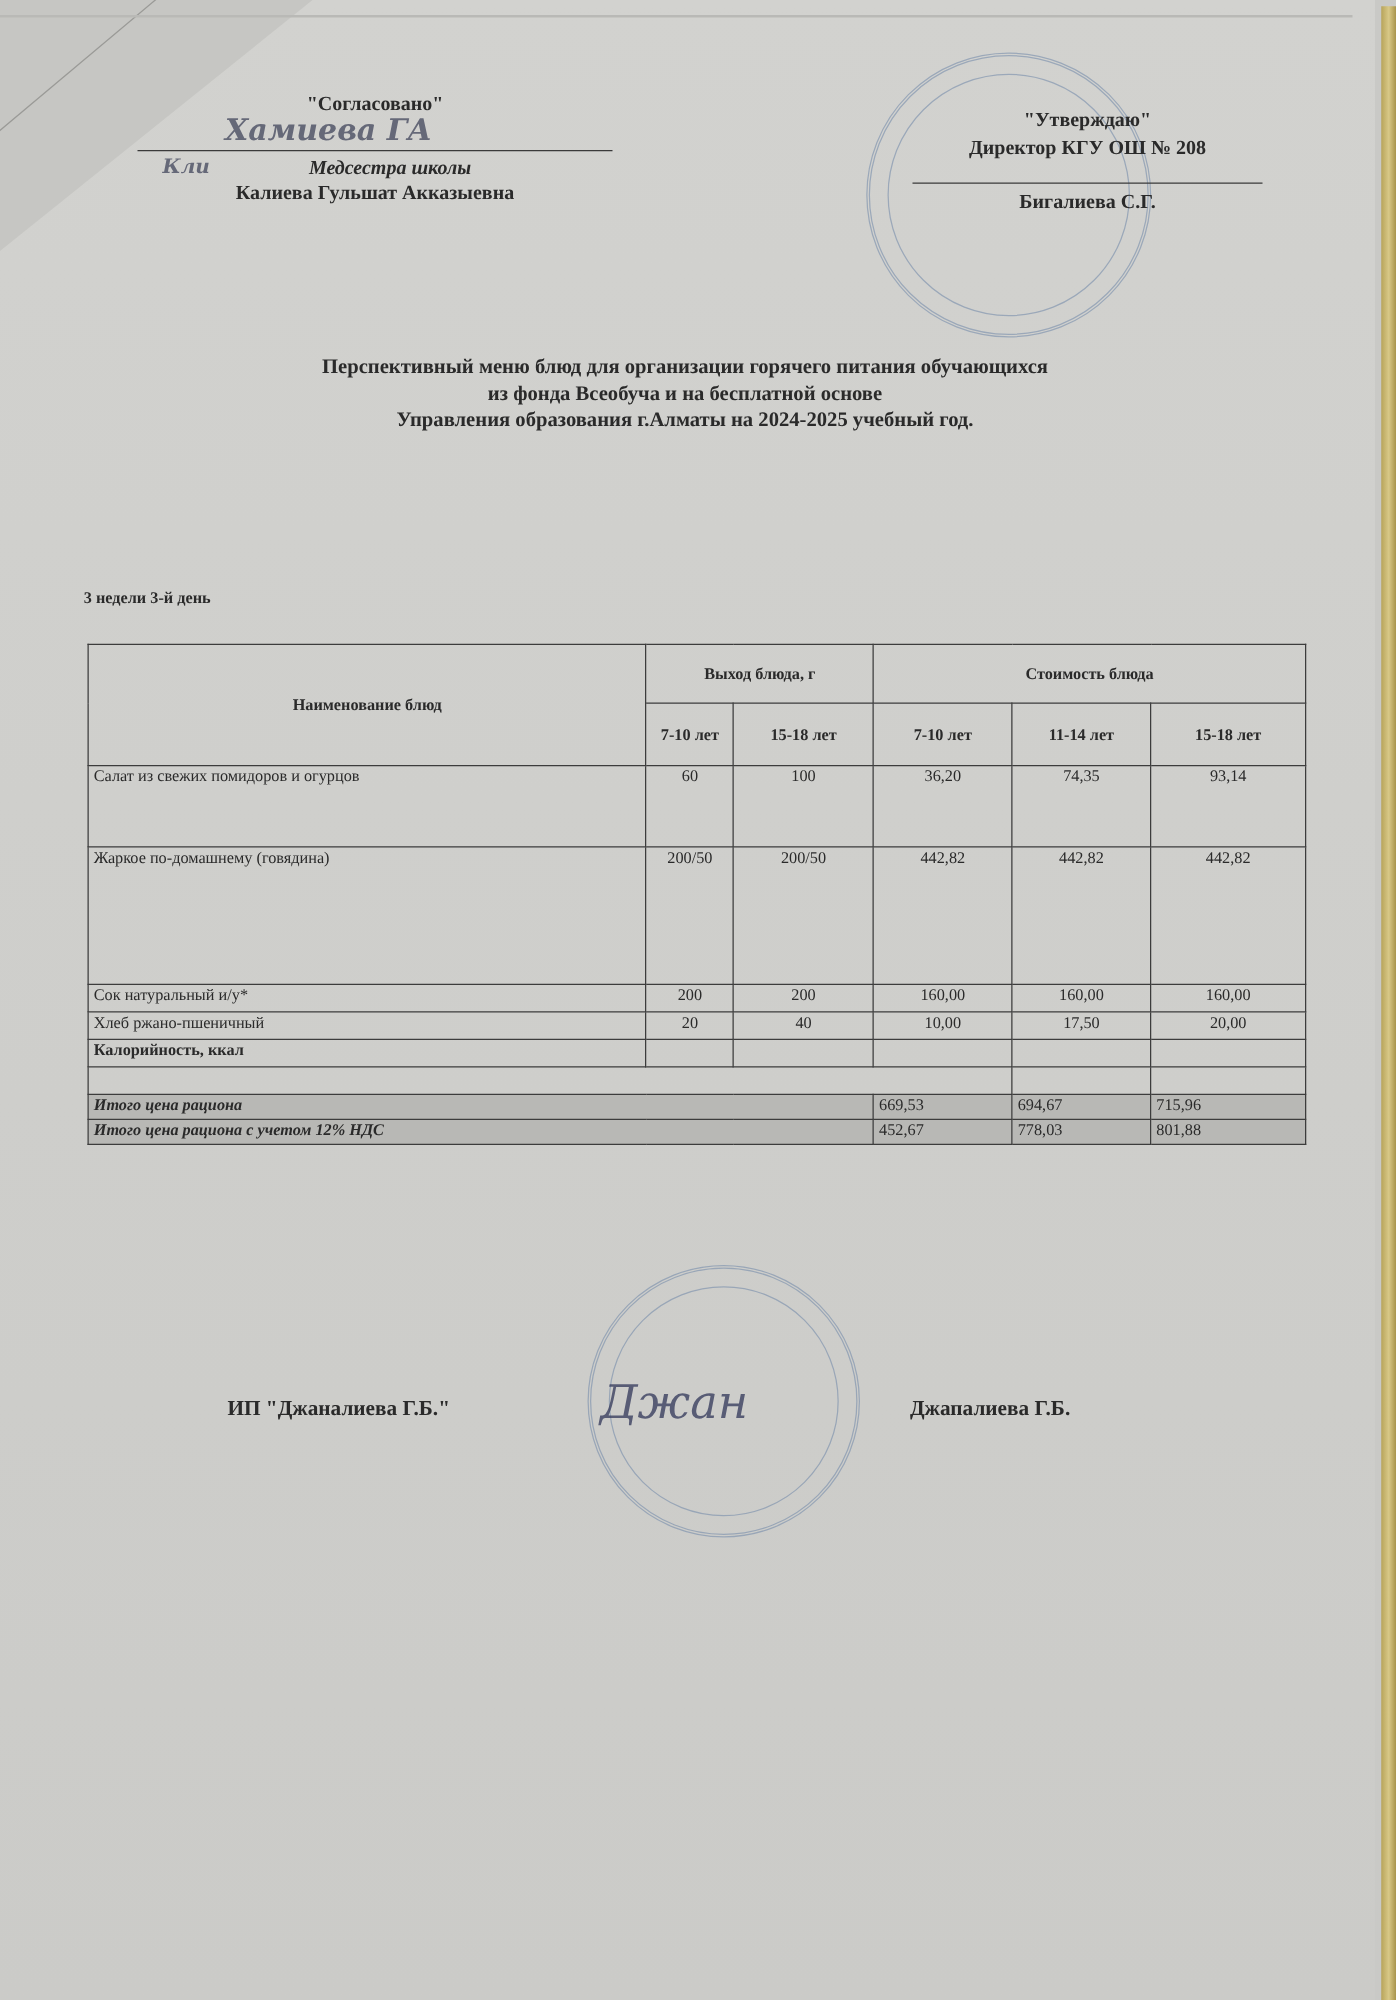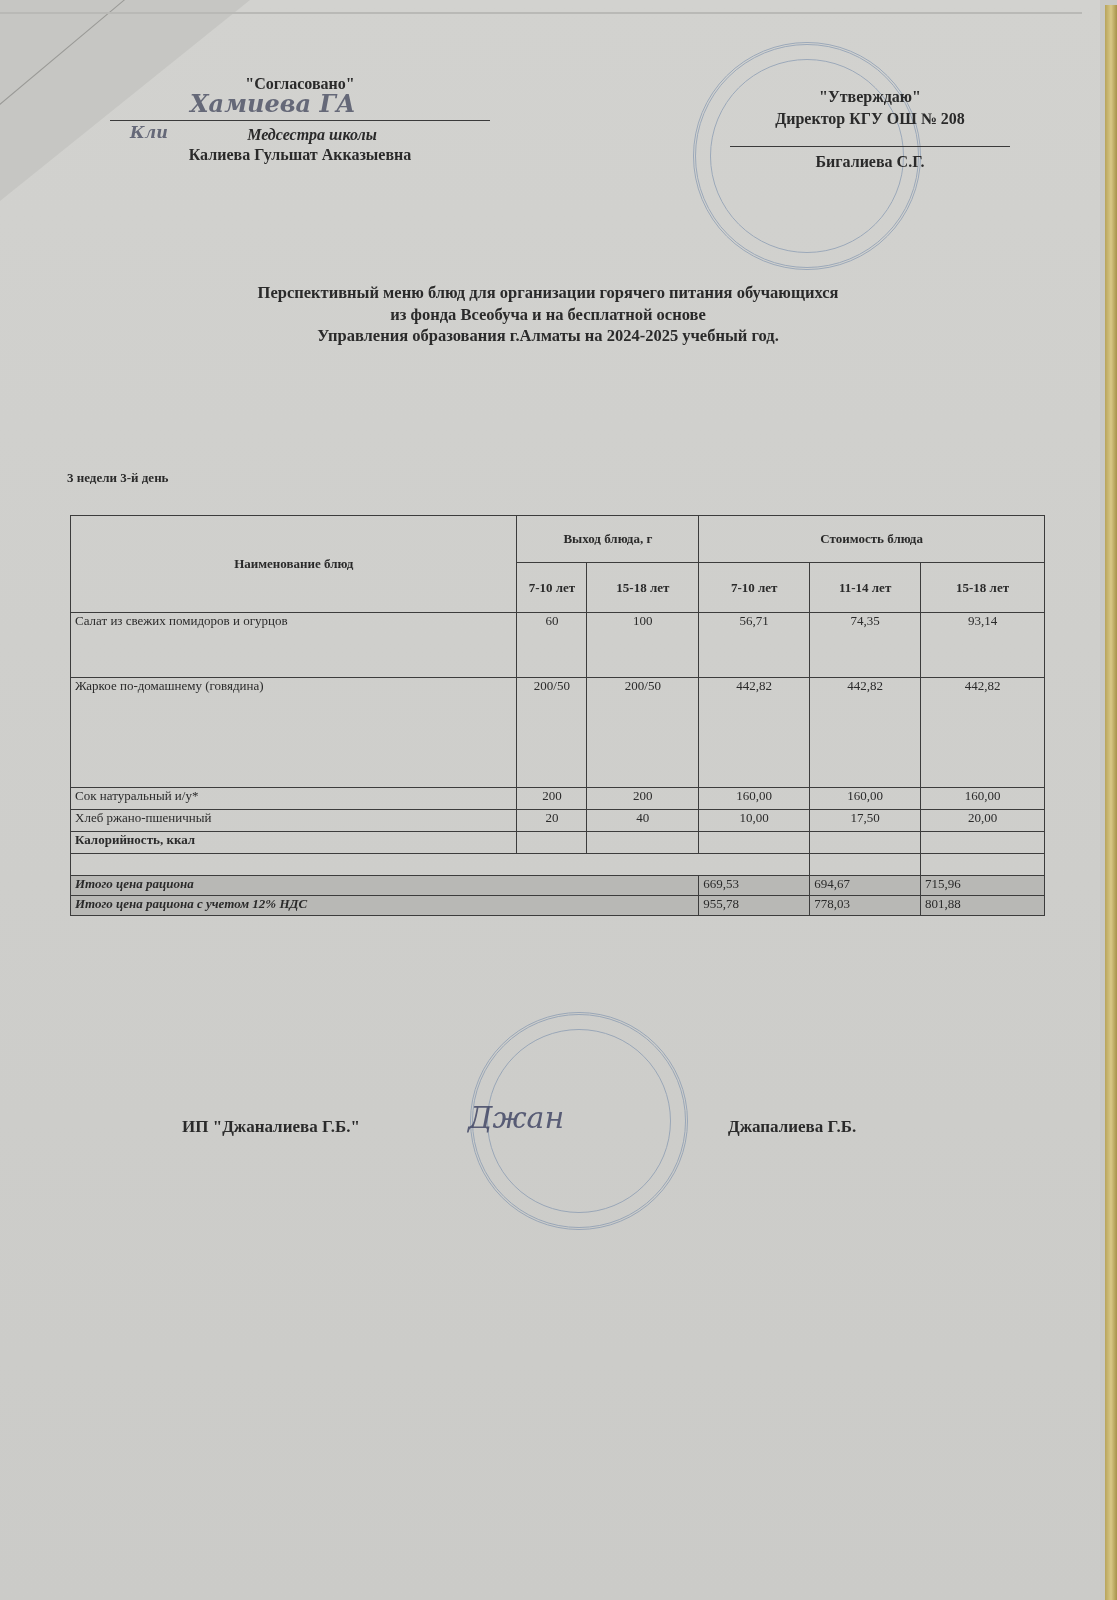--- a/index.html
+++ b/index.html
@@ -58,21 +58,21 @@
 <body>
 
 <div class="paper">
   <div class="fold"></div>
   <div class="fold-line"></div>
   <div class="frame-top"></div>
 
   <div class="approve-left">
     <div>"Согласовано"</div>
     <div class="sig-line">
-      <span class="handsign" style="left:80px; top:-4px; font-size:24px;">Хамиева ГА</span>
+      <span class="handsign" style="left:70px; top:-4px; font-size:24px;">Хамиева ГА</span>
     </div>
     <div style="position:relative;">
       <span class="handsign" style="left:20px; top:-2px; font-size:16px;">Кли</span>
       <span style="margin-left:24px;font-style:italic;">Медсестра школы</span>
     </div>
     <div>Калиева Гульшат Акказыевна</div>
   </div>
 
   <div class="stamp" style="left:693px; top:42px; width:222px; height:222px;"></div>
   <div class="approve-right">
@@ -109,21 +109,21 @@
       <th>7-10 лет</th>
       <th>15-18 лет</th>
       <th>7-10 лет</th>
       <th>11-14 лет</th>
       <th>15-18 лет</th>
     </tr>
     <tr style="height:65px">
       <td>Салат из свежих помидоров и огурцов</td>
       <td class="c">60</td>
       <td class="c">100</td>
-      <td class="c">56,71</td>
+      <td class="c">36,20</td>
       <td class="c">74,35</td>
       <td class="c">93,14</td>
     </tr>
     <tr style="height:110px">
       <td>Жаркое по-домашнему (говядина)</td>
       <td class="c">200/50</td>
       <td class="c">200/50</td>
       <td class="c">442,82</td>
       <td class="c">442,82</td>
       <td class="c">442,82</td>
@@ -158,25 +158,25 @@
       <td></td>
     </tr>
     <tr class="total" style="height:20px">
       <td colspan="3">Итого цена рациона</td>
       <td class="num">669,53</td>
       <td class="num">694,67</td>
       <td class="num">715,96</td>
     </tr>
     <tr class="total" style="height:20px">
       <td colspan="3">Итого цена рациона с учетом 12% НДС</td>
-      <td class="num">955,78</td>
+      <td class="num">452,67</td>
       <td class="num">778,03</td>
       <td class="num">801,88</td>
     </tr>
   </tbody>
     </table>
 
   <div class="stamp" style="left:470px; top:1012px; width:212px; height:212px;"></div>
   <div class="footer-left">ИП "Джаналиева Г.Б."</div>
-  <span class="handsign" style="left:468px; top:1100px; font-size:30px; color:#3b4060;">Джан</span>
+  <span class="handsign" style="left:480px; top:1100px; font-size:37px; color:#3b4060;">Джан</span>
   <div class="footer-right">Джапалиева Г.Б.</div>
 </div>
 <div class="gold-edge"></div>
 
 </body></html>

